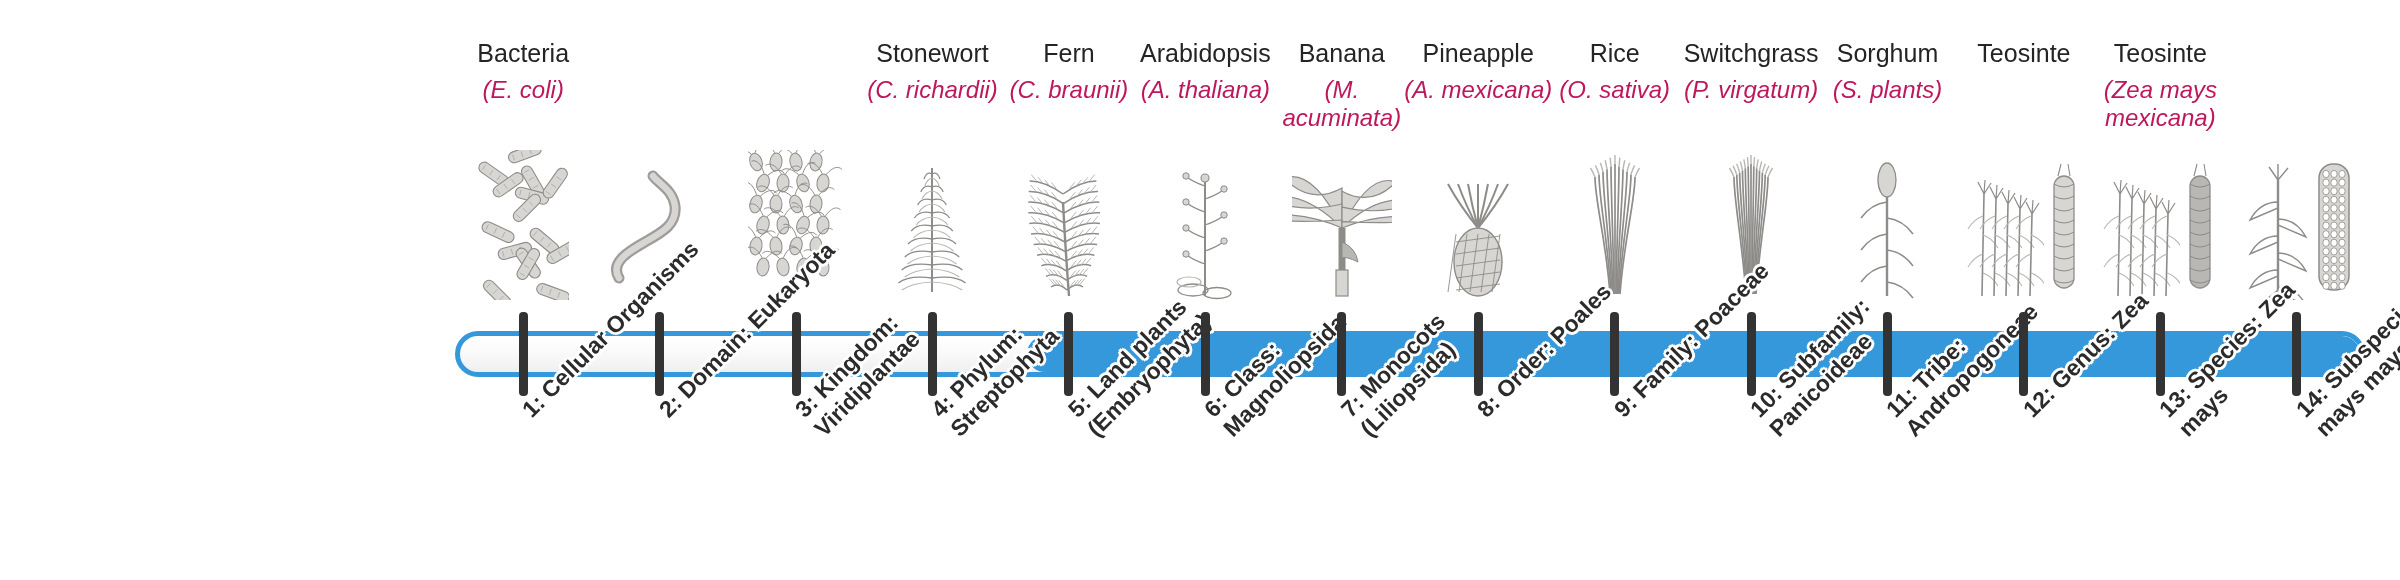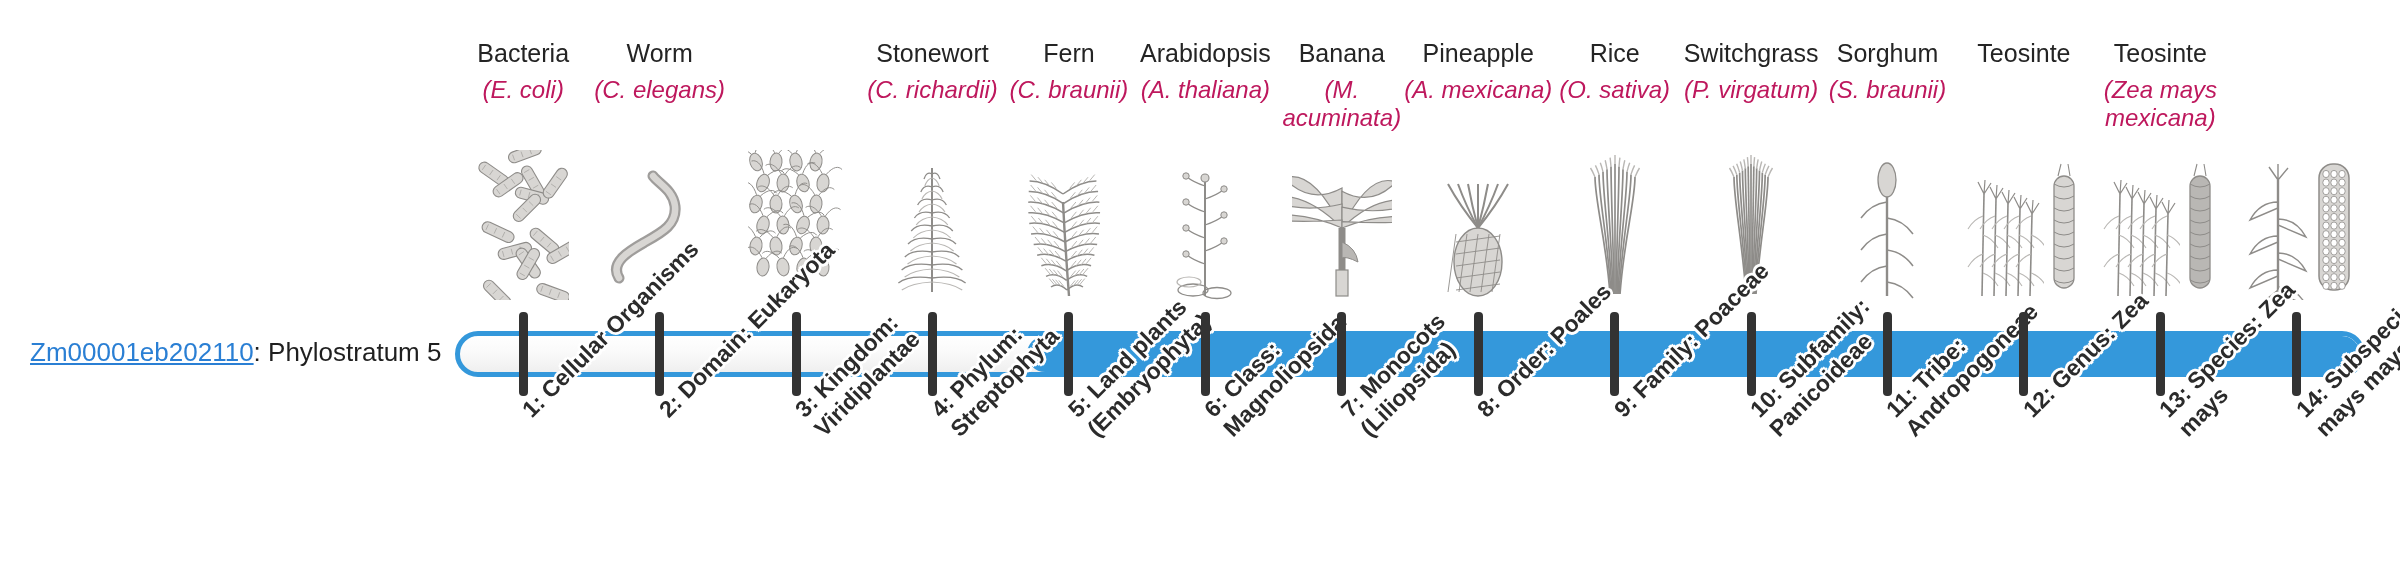--- a/index.html
+++ b/index.html
@@ -60,23 +60,20 @@
   .bar-fill{
     position:absolute;top:0;bottom:0;right:0;
     background:#3498db;border-radius:26px 26px 26px 26px;z-index:3;
   }
 </style>
 </head>
 <body>
 
 <div class="stage">
 
-  <div class="gene-label">
-    <span class="gene-link">Zm00001eb202110</span><span>: Phylostratum 5</span>
-  </div>
 
   <div class="bar-track">
     <div class="bar-fill" id="barFill" style="left: 29.8571%;"></div>
   </div>
 
   <div class="cols" id="cols">
       <div class="col">
         <div class="head">
        <div class="common">Bacteria</div>
        <div class="latin">(E. coli)</div>
@@ -174,24 +171,20 @@
       <line x1="23" y1="2.5" x2="23" y2="8.5" stroke="#8e8c89" stroke-width="0.8" opacity=".6"></line>
     </g>
           </svg>
         </div>
      <div class="tick"></div>
      <div class="rank-wrap">
        <div class="rank">1: Cellular Organisms</div>
      </div>
       </div>
       <div class="col">
-        <div class="head">
-       <div class="common">Worm</div>
-       <div class="latin">(C. elegans)</div>
-     </div>
      <div class="art">
           <svg width="110" height="150" viewBox="0 0 110 150">
     <path d="M14 128 C4 112 26 100 40 92 C58 82 72 74 70 56 C68 40 54 34 48 26" fill="none" stroke="#8e8c89" stroke-width="11" stroke-linecap="round" opacity=".85"></path>
     <path d="M14 128 C4 112 26 100 40 92 C58 82 72 74 70 56 C68 40 54 34 48 26" fill="none" stroke="#d8d6d3" stroke-width="6.5" stroke-linecap="round"></path>
   </svg>
         </div>
      <div class="tick"></div>
      <div class="rank-wrap">
        <div class="rank">2: Domain: Eukaryota</div>
      </div>
@@ -668,21 +661,21 @@
           </svg>
         </div>
      <div class="tick"></div>
      <div class="rank-wrap">
        <div class="rank">10: Subfamily: Panicoideae</div>
      </div>
       </div>
       <div class="col">
         <div class="head">
        <div class="common">Sorghum</div>
-       <div class="latin">(S. braunii)</div>
+       <div class="latin">(S. plants)</div>
      </div>
      <div class="art">
           <svg width="92" height="150" viewBox="0 0 92 150">
             <line x1="46" y1="146" x2="46" y2="40" stroke="#8e8c89" stroke-width="2.4"></line>
             <path d="M46 52 q -16 2 -26 16" fill="none" stroke="#8e8c89" stroke-width="1.5"></path>
             <path d="M46 68 q 16 2 26 16" fill="none" stroke="#8e8c89" stroke-width="1.5"></path>
             <path d="M46 84 q -16 2 -26 16" fill="none" stroke="#8e8c89" stroke-width="1.5"></path>
             <path d="M46 100 q 16 2 26 16" fill="none" stroke="#8e8c89" stroke-width="1.5"></path>
             <path d="M46 116 q -16 2 -26 16" fill="none" stroke="#8e8c89" stroke-width="1.5"></path>
             <path d="M46 132 q 16 2 26 16" fill="none" stroke="#8e8c89" stroke-width="1.5"></path>

